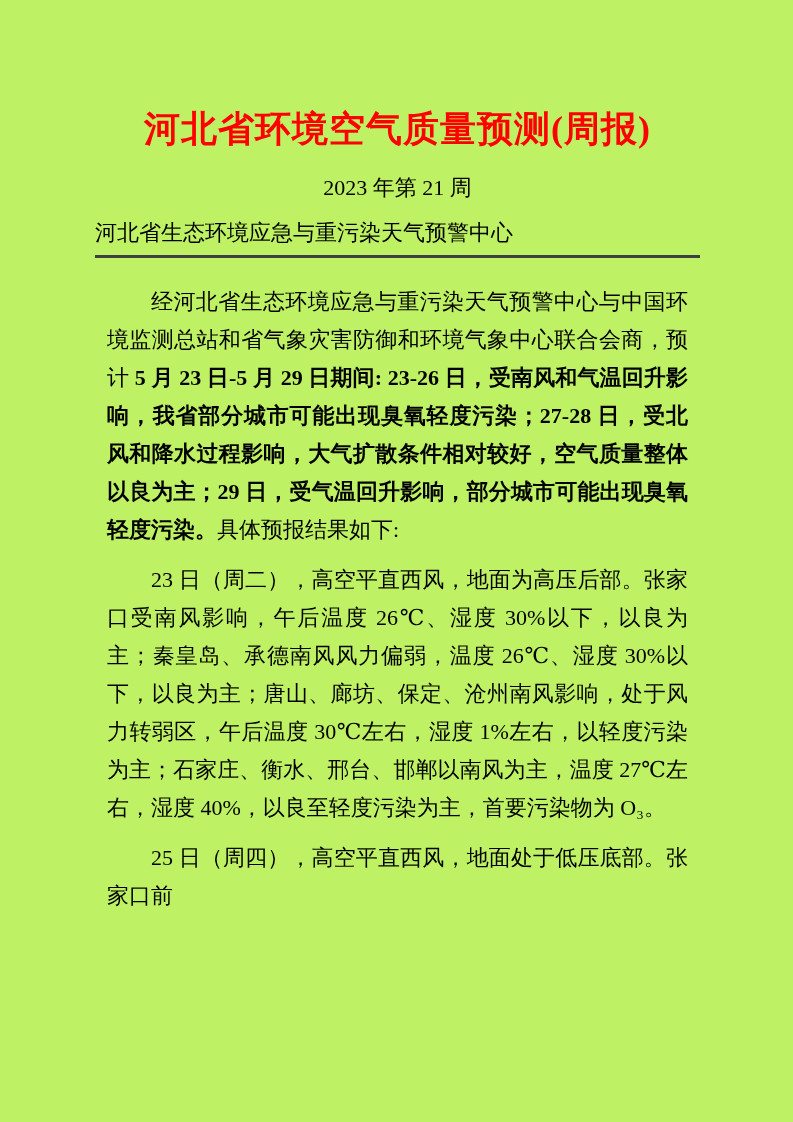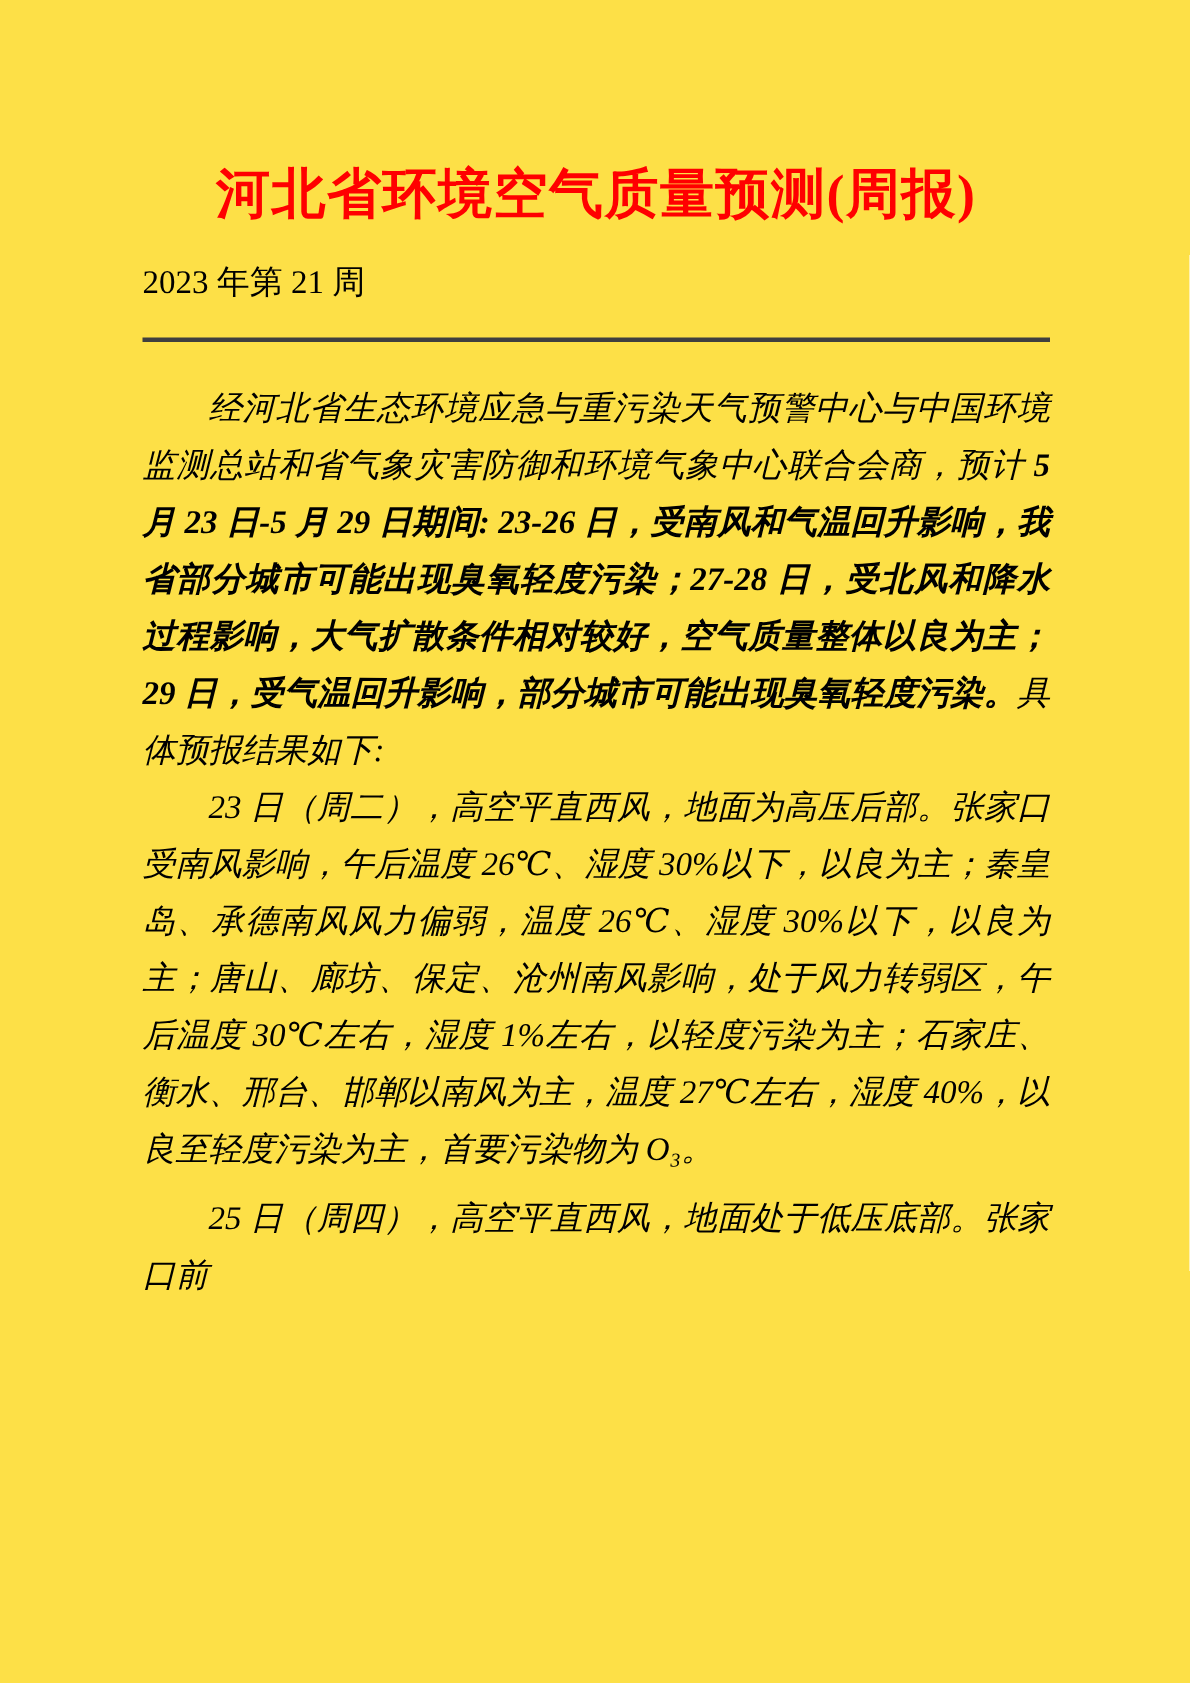--- a/index.html
+++ b/index.html
@@ -1,39 +1,39 @@
 <!DOCTYPE html>
 <html lang="zh"><head>
 <meta charset="utf-8">
 <style>
   html, body { margin: 0; padding: 0; background: #ffffff; }
   .page {
     position: relative;
     width: 793px;
     height: 1122px;
     margin: 0 auto;
-    background: #fde047;
+    background: #bef264;
     box-sizing: border-box;
     padding: 106px 93px 0 95px;
     font-family: "Liberation Serif", "DejaVu Serif", serif;
     color: #000000;
     overflow: hidden;
   }
   .doc-title {
     margin: 0;
     text-align: center;
     font-size: 36px;
     line-height: 46px;
     font-weight: bold;
     letter-spacing: 1px;
     color: #ff0000; 
   }
   .week-line {
     margin-top: 21px;
-    text-align: left;
+    text-align: center;
     font-size: 22px;
     line-height: 30px;
   }
   .issuer-row {
     display: flex;
     justify-content: space-between;
     align-items: baseline;
     margin-top: 15px;
     font-size: 22px;
     line-height: 30px;
@@ -45,37 +45,37 @@
     margin: 7px 0 0 0;
     height: 0;
   }
   .doc-body {
     margin-top: 25px;
     font-size: 22px;
     line-height: 38px;
     text-align: justify;
   }
   .doc-body p {
-    margin: 0;
+    margin: 12px;
     text-indent: 2em;
-    font-style: italic;
   }
   .doc-body p.para-last { margin-top: 8px; }
   .bold-seg { font-weight: bold; }
 </style>
 </head>
 <body>
 
 <div class="page">
 
   <h1 class="doc-title" style="color: rgb(255, 0, 0);">河北省环境空气质量预测(周报)</h1>
 
   <div class="week-line">2023 年第 21 周</div>
 
   <div class="issuer-row">
+    <span class="issuer">河北省生态环境应急与重污染天气预警中心</span>
   </div>
 
   <hr class="header-divider">
 
   <div class="doc-body">
 
     <p>
       <span>经河北省生态环境应急与重污染天气预警中心与中国环境监测总站和省气象灾害防御和环境气象中心联合会商，预计 </span><span class="bold-seg">5 月 23 日-5 月 29 日期间: 23-26 日，受南风和气温回升影响，我省部分城市可能出现臭氧轻度污染；27-28 日，受北风和降水过程影响，大气扩散条件相对较好，空气质量整体以良为主；29 日，受气温回升影响，部分城市可能出现臭氧轻度污染。</span><span>具体预报结果如下:</span>
     </p>
 

